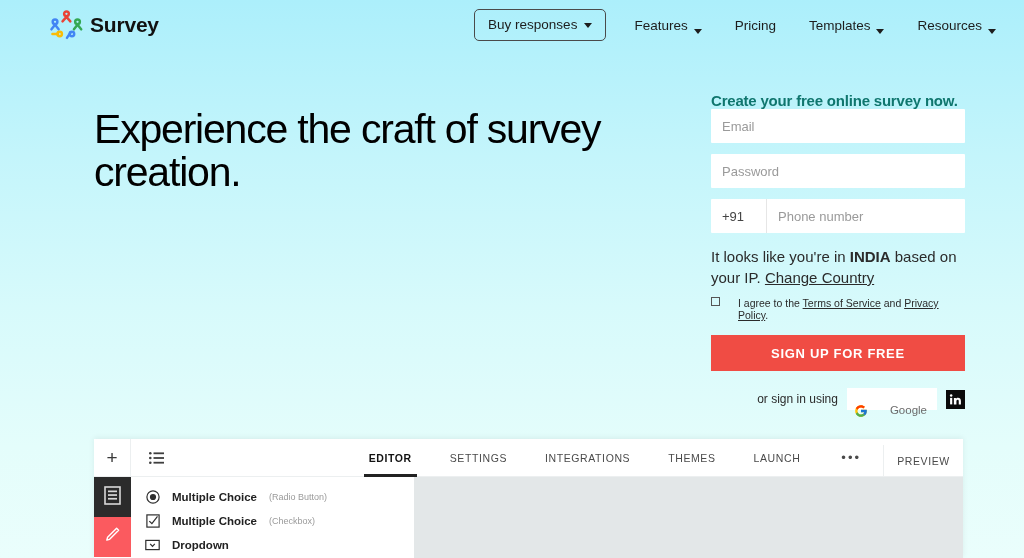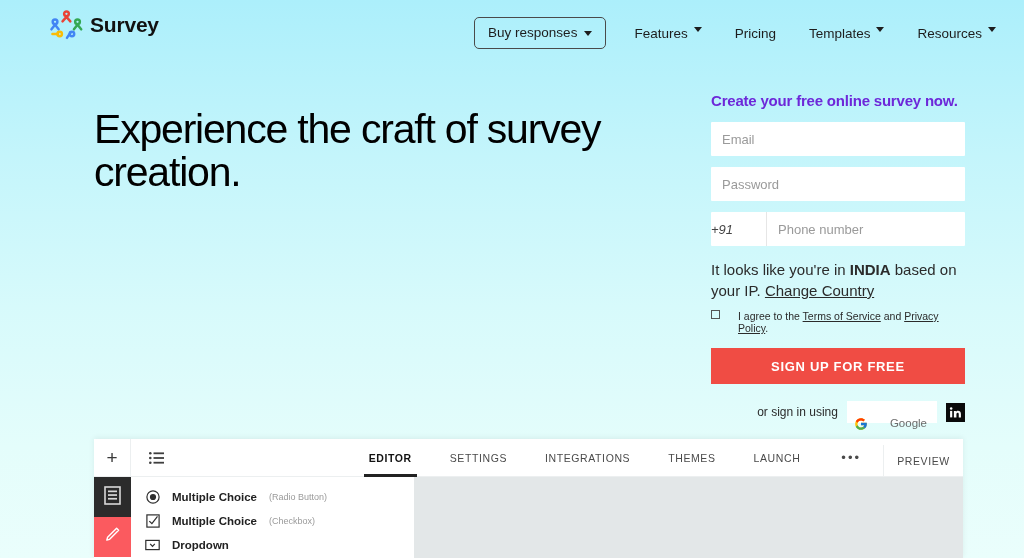--- a/index.html
+++ b/index.html
@@ -22,39 +22,39 @@
   .brand {
     display: flex; align-items: center; gap: 4px;
     margin-left: 46px;
   }
   .logo-mark { width: 40px; height: 34px; display: block; }
   .brand-name {
     font-size: 21px; font-weight: bold; color: #111; letter-spacing: -0.2px;
   }
 
   .nav {
-    position: absolute; right: 0; top: 8px; height: 50px;
+    position: absolute; right: 0; top: 0; height: 50px;
     display: flex; align-items: center;
   }
   .buy-btn {
     border: 1px solid #4a4a4a; border-radius: 5px;
     background: transparent;
     padding: 7px 13px 8px 13px;
     font-size: 13.5px; color: #1d1d1d;
     font-family: "Liberation Sans", sans-serif;
     cursor: pointer;
     display: flex; align-items: center; gap: 7px;
     margin-right: 28px;
   }
   .nav-link {
     font-size: 13.5px; color: #1d1d1d;
     text-decoration: none;
     padding: 6px 0;
     margin-right: 33px;
-    display: flex; align-items: flex-start; gap: 6px;
+    display: flex; align-items: flex-end; gap: 6px;
     cursor: pointer;
     white-space: nowrap;
   }
   .nav-link:last-child { margin-right: 28px; }
   .caret {
     width: 0; height: 0;
     border-left: 4.5px solid transparent;
     border-right: 4.5px solid transparent;
     border-top: 5px solid #1d1d1d;
     display: inline-block;
@@ -71,43 +71,43 @@
   }
   .hero p {
     margin-top: 28px;
     font-size: 14.5px; line-height: 1.45; color: #2c2c2c;
     max-width: 480px;
   }
 
   
   .signup { position: absolute; left: 711px; top: 92px; width: 254px; }
   .signup-title {
-    font-size: 15px; font-weight: bold; color: #6d28d9; margin-bottom: 13px;
+    font-size: 15px; font-weight: bold; color: #0f766e; 
     letter-spacing: -0.2px;
   }
   .field {
     width: 254px; height: 34px; background: #fff;
     border: none; outline: none;
     padding: 0 11px;
     font-size: 13px; color: #333;
     font-family: "Liberation Sans", sans-serif;
     display: block; margin-bottom: 11px;
     border-radius: 1px;
   }
   .field::placeholder { color: #9a9a9a; }
   .phone-row {
     display: flex; width: 254px; margin-bottom: 13px;
     background: #fff; border-radius: 1px;
   }
   .phone-cc {
     width: 60px; height: 34px;
     display: flex; align-items: center;
+    padding-left: 11px;
     font-size: 13px; color: #444;
     border-right: 1px solid #e6e6e6;
-    font-style: italic;
   }
   .phone-input {
     flex: 1; height: 34px; border: none; outline: none;
     padding: 0 11px; font-size: 13px; color: #333;
     font-family: "Liberation Sans", sans-serif;
     background: transparent;
   }
   .phone-input::placeholder { color: #9a9a9a; }
 
   .ip-note {

